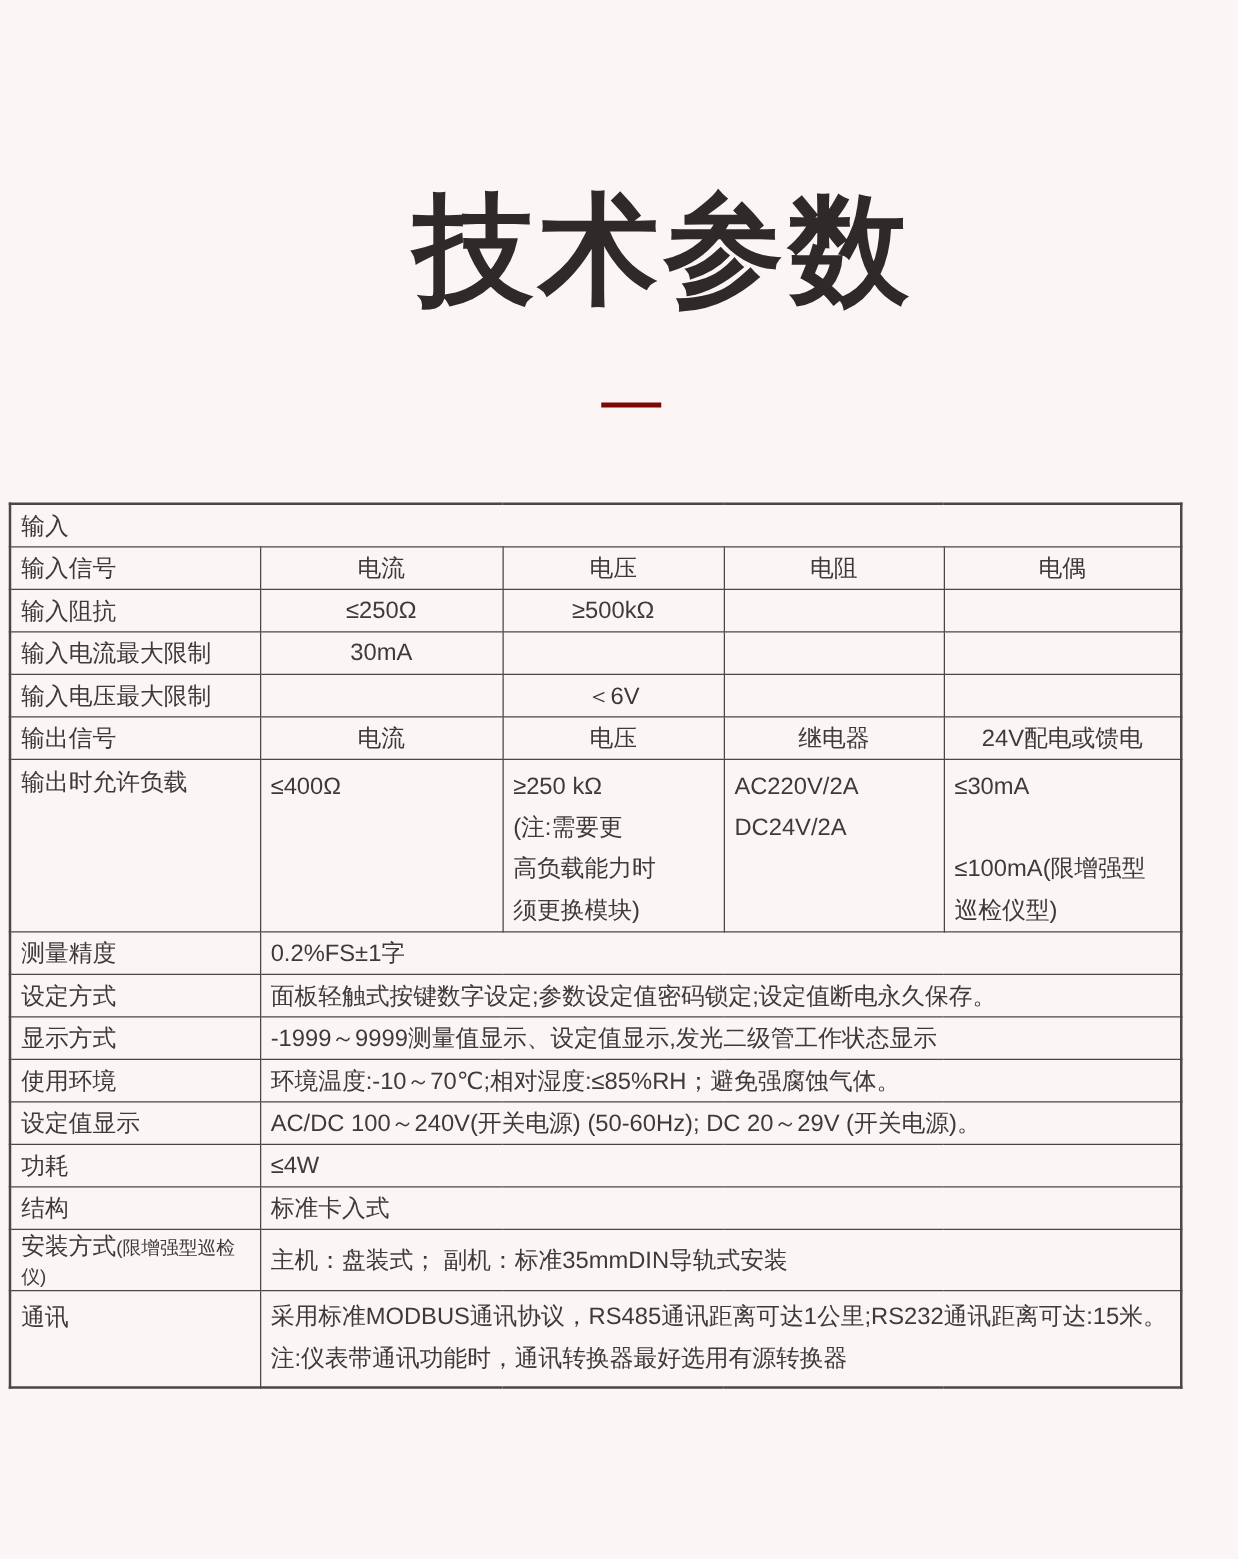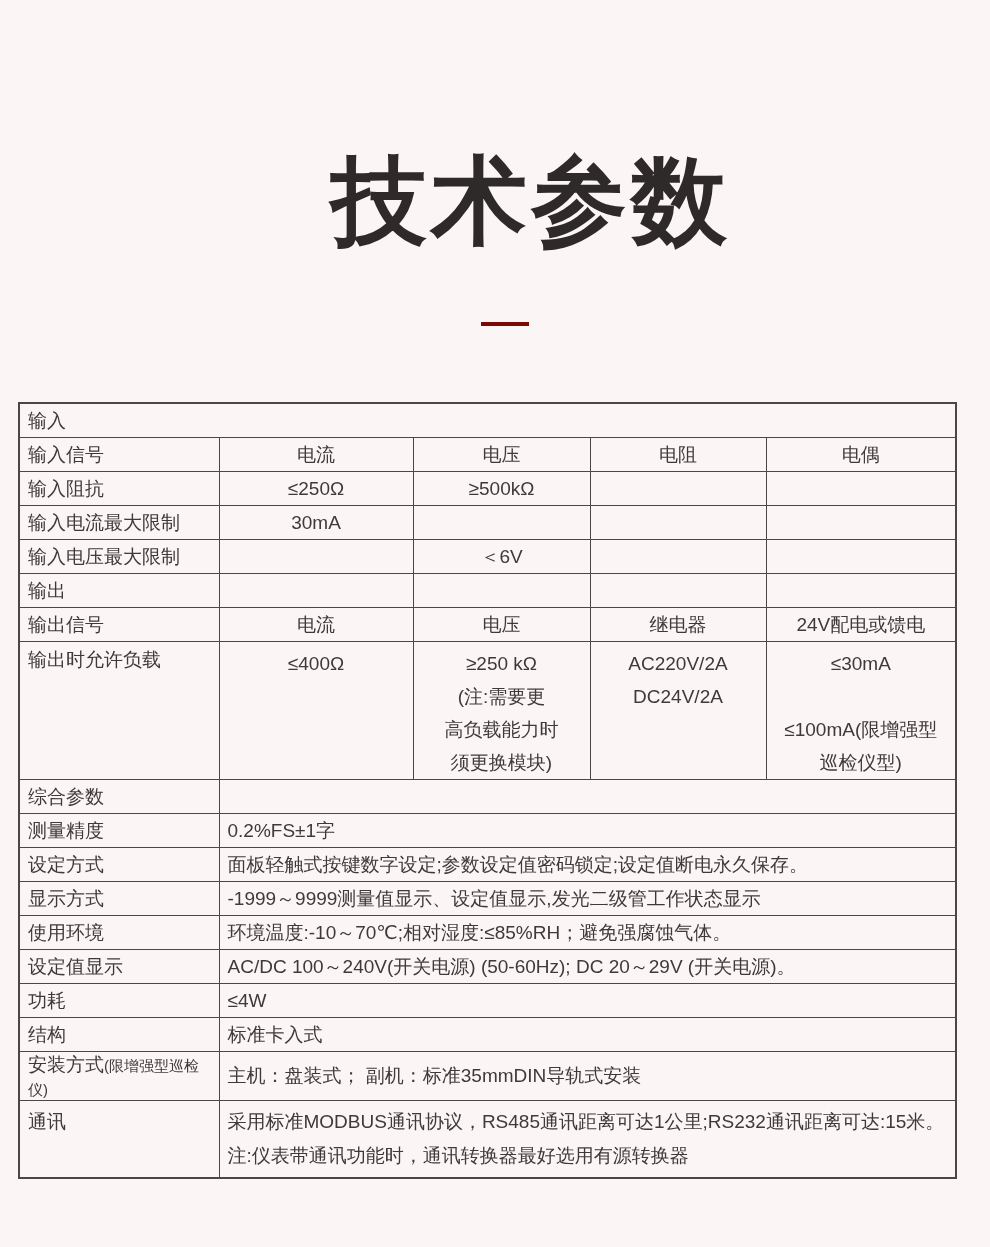--- a/index.html
+++ b/index.html
@@ -15,39 +15,39 @@
     position:absolute;top:148px;left:0;width:990px;
     margin:0;text-align:center;
     font-size:96px;font-weight:900;line-height:1.1;
     color:#2d2a29;letter-spacing:4px;padding-left:36px;
   }
   .title-divider{
     position:absolute;top:322px;left:481px;
     width:48px;height:4px;background:#7d0707;
   }
   table.spec{
-    position:absolute;top:402px;left:18px;
+    position:absolute;top:402px;left:7px;
     width:937px;
     border-collapse:collapse;table-layout:fixed;
     font-size:19px;color:#3e3a39;
     border:2px solid #4c4745;
   }
   table.spec td{
     border:1px solid #4c4745;
     padding:0 8px;
     height:33px;
     vertical-align:middle;
     overflow:hidden;
     background:#fbf6f5;
   }
   td.label-cell{text-align:left;padding-left:10px;}
   td.data-cell{text-align:center;}
   td.value-cell{text-align:left;padding-left:10px;margin-top:13px;}
   tr.row-load td{vertical-align:top;padding-top:5px;height:132px;}
-  .cell-line{line-height:33px;min-height:33px;text-align:center;}
+  .cell-line{line-height:33px;min-height:33px;text-align:left;}
   tr.row-install td{height:36px;}
   .label-small{font-size:15px;letter-spacing:0;}
   tr.row-comm td{height:68px;}
   .comm-line{line-height:34px;min-height:34px;}
 </style>
 </head>
 <body>
 
 <h1 class="page-title">技术参数</h1>
 <div class="title-divider"></div>
@@ -91,27 +91,20 @@
     </tr>
 
     <tr>
       <td class="label-cell">输入电压最大限制</td>
       <td class="data-cell"></td>
       <td class="data-cell">＜6V</td>
       <td class="data-cell"></td>
       <td class="data-cell"></td>
     </tr>
 
-    <tr>
-      <td class="label-cell">输出</td>
-      <td class="data-cell"></td>
-      <td class="data-cell"></td>
-      <td class="data-cell"></td>
-      <td class="data-cell"></td>
-    </tr>
 
     <tr>
       <td class="label-cell">输出信号</td>
       <td class="data-cell">电流</td>
       <td class="data-cell">电压</td>
       <td class="data-cell">继电器</td>
       <td class="data-cell">24V配电或馈电</td>
     </tr>
 
     <tr class="row-load">
@@ -130,24 +123,20 @@
         <div class="cell-line">DC24V/2A</div>
       </td>
       <td class="data-cell">
         <div class="cell-line">≤30mA</div>
         <div class="cell-line"></div>
         <div class="cell-line">≤100mA(限增强型</div>
         <div class="cell-line">巡检仪型)</div>
       </td>
     </tr>
 
-    <tr>
-      <td class="label-cell">综合参数</td>
-      <td class="value-cell" colspan="4"></td>
-    </tr>
 
     <tr>
       <td class="label-cell">测量精度</td>
       <td class="value-cell" colspan="4">0.2%FS±1字</td>
     </tr>
 
     <tr>
       <td class="label-cell">设定方式</td>
       <td class="value-cell" colspan="4">面板轻触式按键数字设定;参数设定值密码锁定;设定值断电永久保存。</td>
     </tr>

